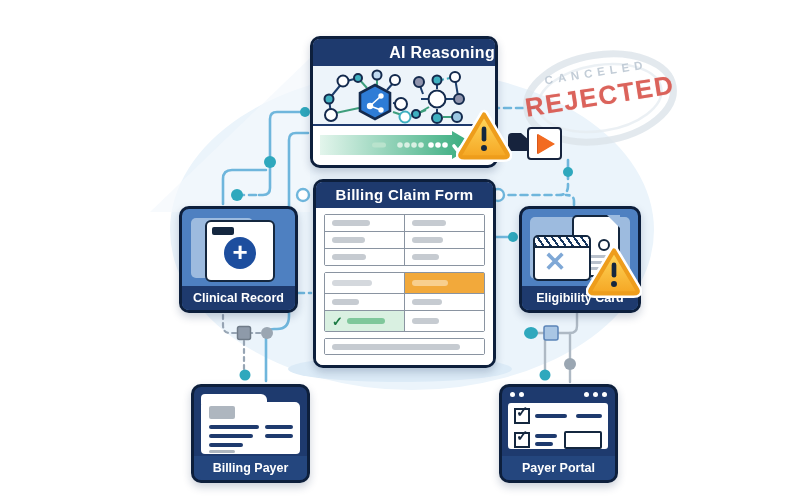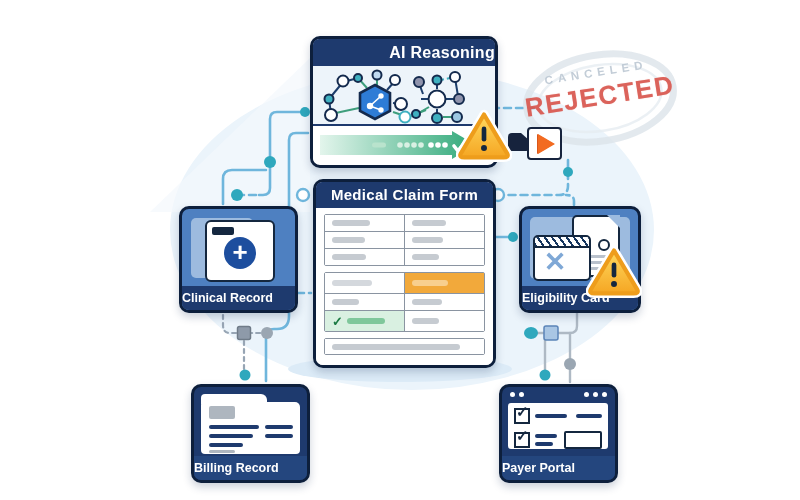--- a/index.html
+++ b/index.html
@@ -35,21 +35,21 @@
   .fcell.green{background:#D9F0E1;gap:4px;}
   .bar{height:6px;border-radius:3px;background:#C6CBD1;}
   .bar.light{background:#D4D8DD;}
   .bar.amber-bar{background:#F8CF8E;}
   .bar.green-bar{background:#7FC79B;}
   .check-glyph{color:#1B7A43;font-weight:bold;font-size:13px;line-height:1;}
 
   
   .node-blue{background:#4E80C1;}
   .node-label{position:absolute;left:0;right:0;bottom:0;height:24px;line-height:24px;background:#1E3A6E;
-              color:#fff;font-weight:bold;font-size:12.5px;text-align:left;border-radius:0 0 7px 7px;}
+              color:#fff;font-weight:bold;font-size:12.5px;text-align:center;border-radius:0 0 7px 7px;}
   .inner-panel{position:absolute;background:#9DBBDF;border-radius:5px;}
 
   .clinical{left:179px;top:206px;width:113px;height:101px;}
   .folder{position:absolute;left:23px;top:11px;width:66px;height:58px;background:#fff;
           border:2.5px solid #14273F;border-radius:6px;}
   .folder-tab{position:absolute;left:5px;top:5px;width:22px;height:8px;background:#14273F;border-radius:2px;}
   .plus-circle{position:absolute;left:50%;top:54%;transform:translate(-50%,-50%);width:32px;height:32px;
                background:#1D4E9E;border-radius:50%;color:#fff;font-size:26px;font-weight:bold;
                display:flex;align-items:center;justify-content:center;line-height:0;padding-bottom:2px;box-sizing:border-box;}
 
@@ -264,21 +264,21 @@
   </svg>
 
   <svg class="abs flag-icon" width="26" height="24" viewBox="0 0 26 24">
     <path d="M2,7 Q2,3 6,3 L15,3 L24,11 L24,17 Q24,21 20,21 L6,21 Q2,21 2,17 Z" fill="#16233D"></path>
   </svg>
   <div class="abs play-box">
     <div class="play-tri"></div>
   </div>
 
   <div class="panel-card form-card">
-    <div class="panel-header">Medical Claim Form</div>
+    <div class="panel-header">Billing Claim Form</div>
     <div class="form-body">
       <div class="ftable">
         <div class="frow">
           <div class="fcell left">
               <span class="bar" style="width:58%"></span>
             </div>
           <div class="fcell">
               <span class="bar" style="width:52%"></span>
             </div>
         </div>
@@ -373,21 +373,21 @@
   <div class="panel-card node-navy billing">
     <div class="ledger-panel">
       <div class="ledger-block"></div>
       <div class="lline" style="left:8px;top:23px;width:50px;"></div>
       <div class="lline" style="left:64px;top:23px;width:28px;"></div>
       <div class="lline" style="left:8px;top:32px;width:44px;"></div>
       <div class="lline" style="left:64px;top:32px;width:28px;"></div>
       <div class="lline" style="left:8px;top:41px;width:34px;"></div>
       <div class="lline gray" style="left:8px;top:48px;width:26px;height:3px;"></div>
     </div>
-    <div class="node-label">Billing Record</div>
+    <div class="node-label">Billing Payer</div>
   </div>
 
   <div class="panel-card node-navy payer">
     <div class="payer-topbar">
       <div class="pdot"></div>
       <div class="pdot"></div>
       <div style="flex:1"></div>
       <div class="pdot right"></div>
       <div class="pdot right"></div>
       <div class="pdot right"></div>

